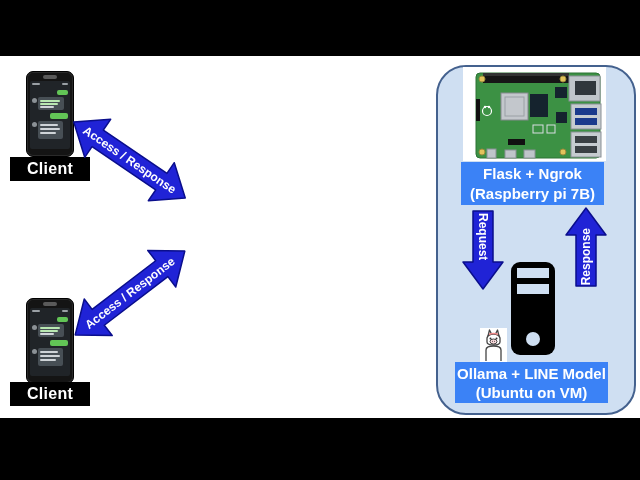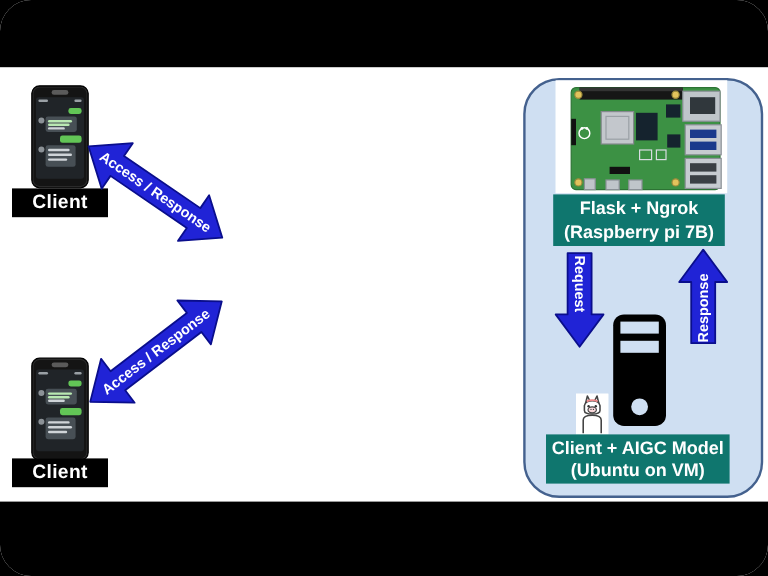--- a/index.html
+++ b/index.html
@@ -1,18 +1,18 @@
 <!DOCTYPE html>
 <html><head>
 <meta charset="utf-8">
 <style>
   html,body { margin:0; padding:0; background:#000; }
   .stage {
     position:relative; width:640px; height:480px; background:#ffffff;
-    overflow:hidden; font-family:"Liberation Sans", sans-serif;border-radius:26px;
+    overflow:hidden; font-family:"Liberation Sans", sans-serif;
   }
   .bar { position:absolute; left:0; width:640px; background:#000; }
   .bar.top { top:0; height:56px; }
   .bar.bottom { top:418px; height:62px; }
 
   
   .phone { position:absolute; width:46px; height:84px; background:#141414;
            border:1px solid #000; border-radius:7px; box-shadow:0 0 0 1px #2a2a2a inset; }
   .phone .pill { position:absolute; top:3px; left:50%; transform:translateX(-50%);
                  width:14px; height:4px; background:#5a5a5a; border-radius:2px; }
@@ -48,21 +48,21 @@
           color:#fff; font-weight:bold; font-size:12px; z-index:3; }
   .vlbl span { writing-mode:vertical-rl; }
   .vlbl.flip span { transform:rotate(180deg); }
 
   
   .panel { position:absolute; left:436px; top:65px; width:200px; height:350px;
            background:#cfdff2; border:2px solid #44618e; border-radius:30px;
            box-sizing:border-box; z-index:1; }
   .pi-photo { position:absolute; left:463px; top:67px; width:143px; height:94px;
               background:#fff; z-index:2; }
-  .black-label { position:absolute; background:#0f766e; color:#fff; font-weight:bold;
+  .black-label { position:absolute; background:#3b82f6; color:#fff; font-weight:bold;
                  display:flex; flex-direction:column; align-items:center; justify-content:center;
                  text-align:right; z-index:2; }
   .black-label.flask { left:461px; top:162px; width:143px; height:43px;
                        font-size:15px; line-height:20px; }
   .black-label.ollama { left:455px; top:362px; width:153px; height:41px;
                         font-size:15px; line-height:19px; }
   .tower { position:absolute; left:510px; top:261px; width:46px; height:95px; z-index:2; }
   .llama { position:absolute; left:480px; top:328px; width:27px; height:34px;
            background:#fff; z-index:2; }
 </style>
@@ -230,17 +230,17 @@
       <circle cx="10.5" cy="10.5" r="1" fill="#333"></circle>
       <circle cx="16.5" cy="10.5" r="1" fill="#333"></circle>
       <ellipse cx="13.5" cy="13.5" rx="3.5" ry="2.5" fill="#f8d7da" stroke="#444" stroke-width="1"></ellipse>
       <circle cx="12.5" cy="13.2" r="0.5" fill="#333"></circle>
       <circle cx="14.5" cy="13.2" r="0.5" fill="#333"></circle>
       <path d="M6,33 L6,22 Q6,18 13.5,18 Q21,18 21,22 L21,33" fill="#fff" stroke="#444" stroke-width="1.3"></path>
     </svg>
   </div>
 
   <div class="black-label ollama">
-    <div>Client + AIGC Model</div>
+    <div>Ollama + LINE Model</div>
     <div>(Ubuntu on VM)</div>
   </div>
 
 </div>
 
 </body></html>

